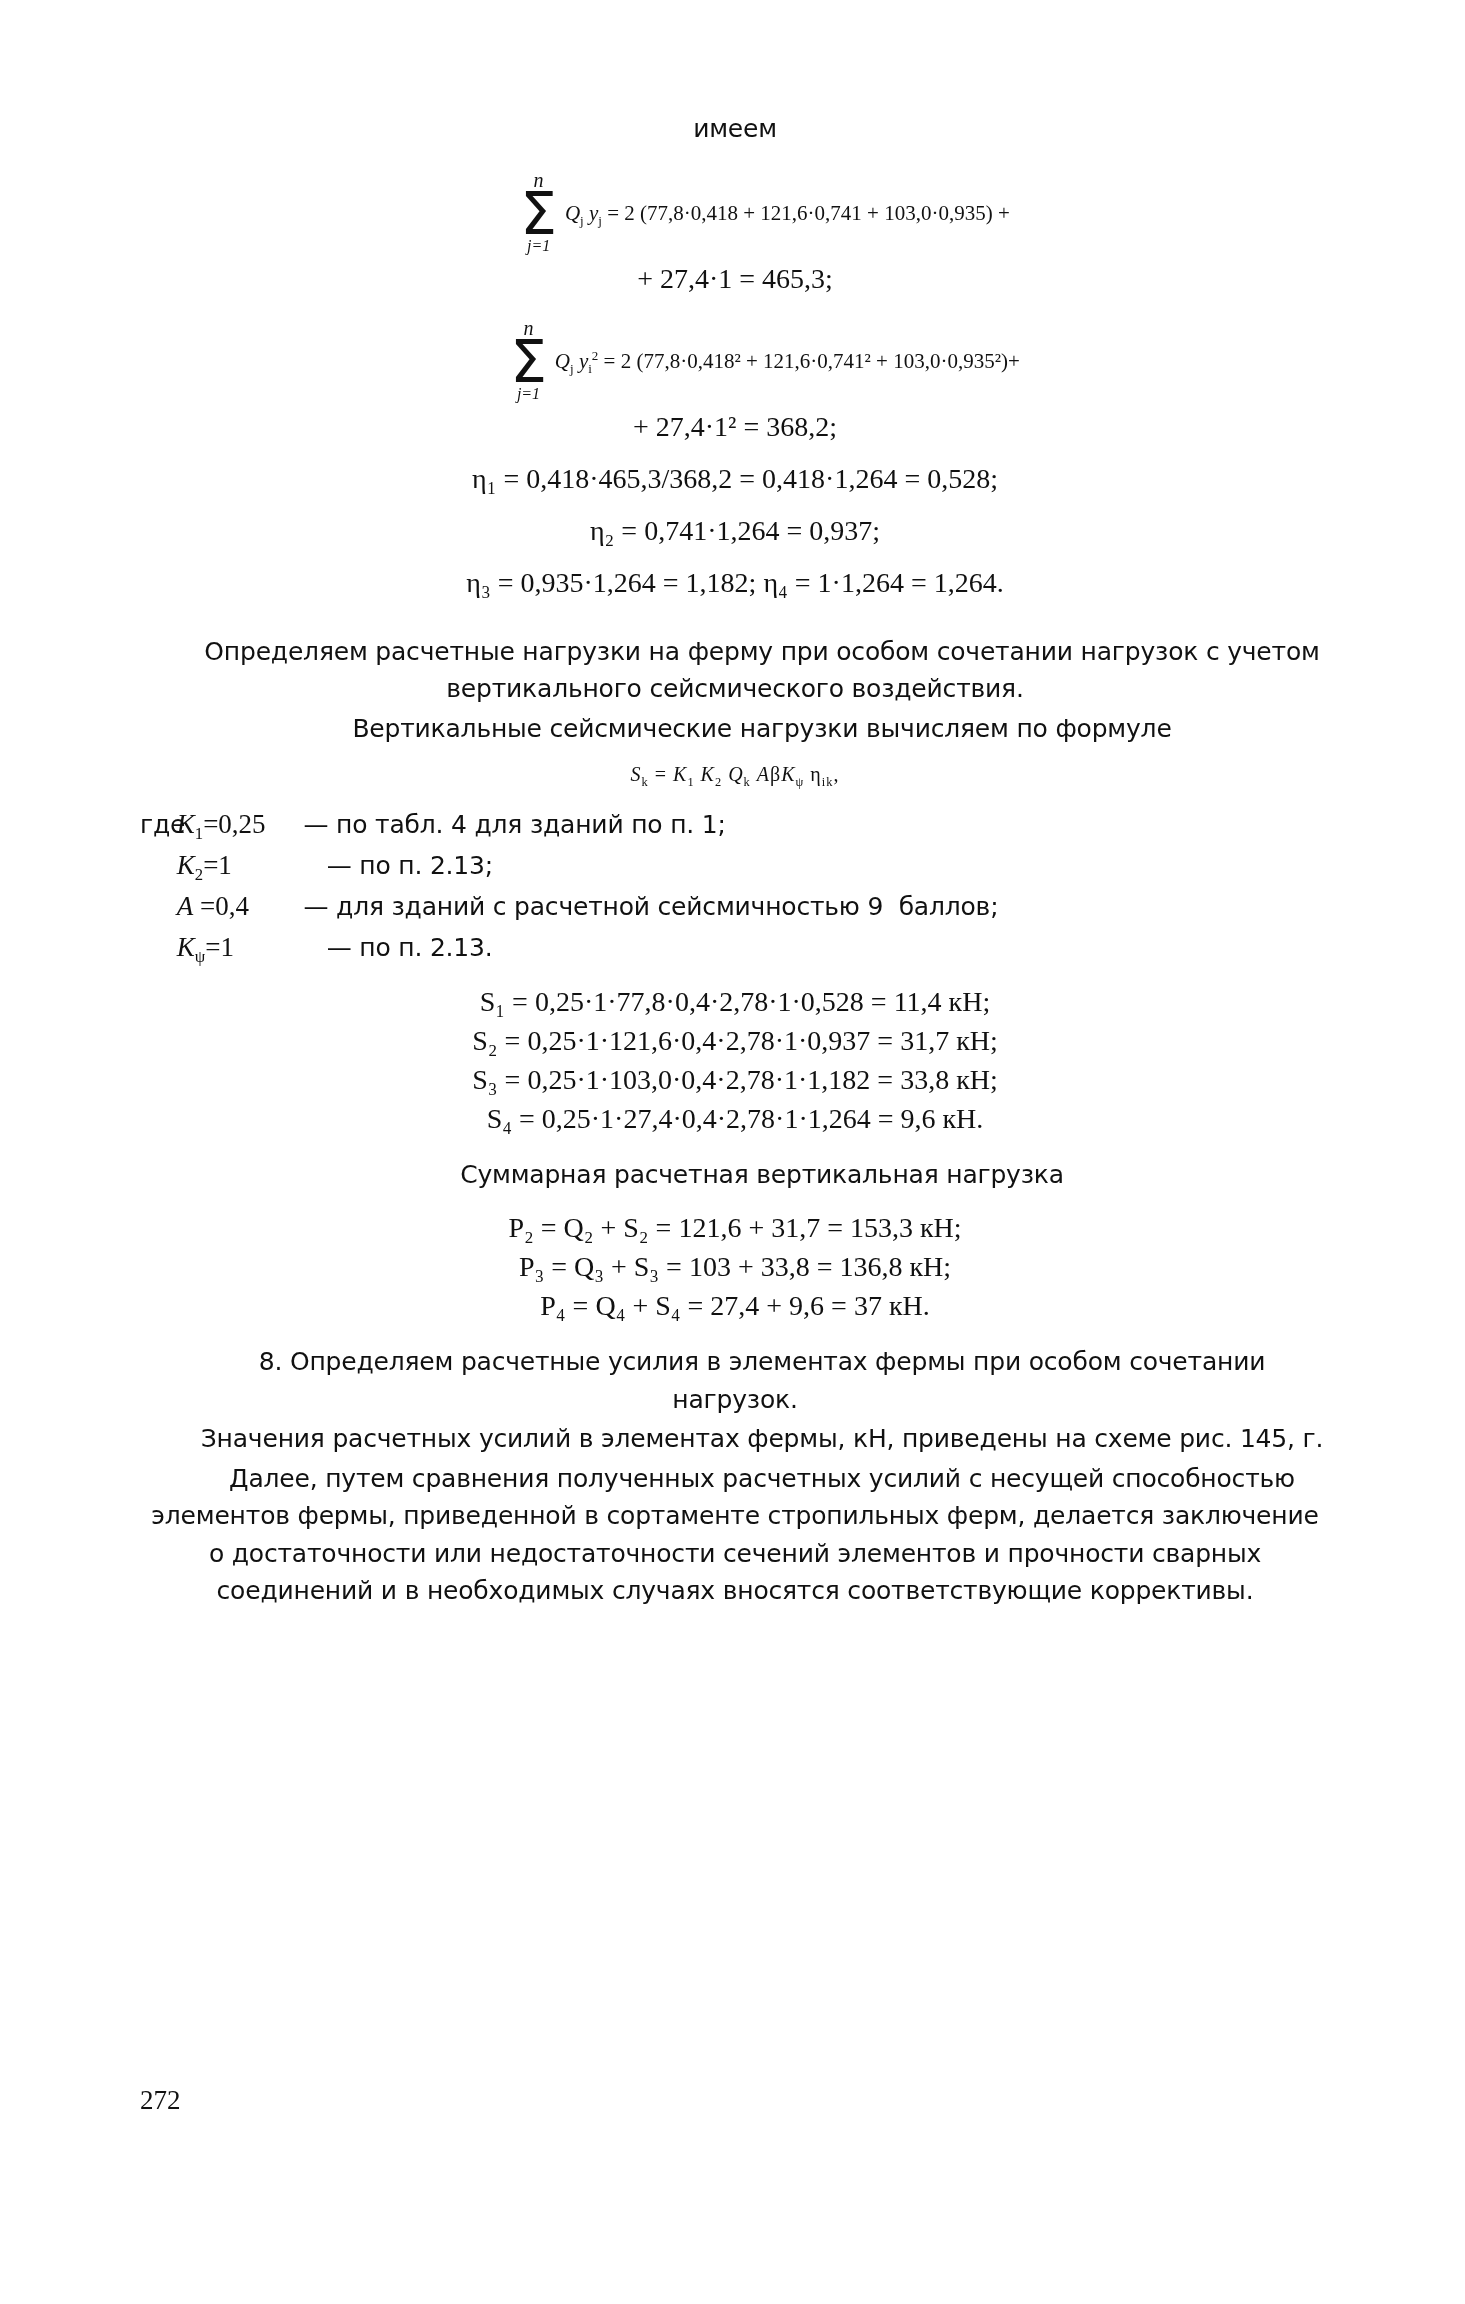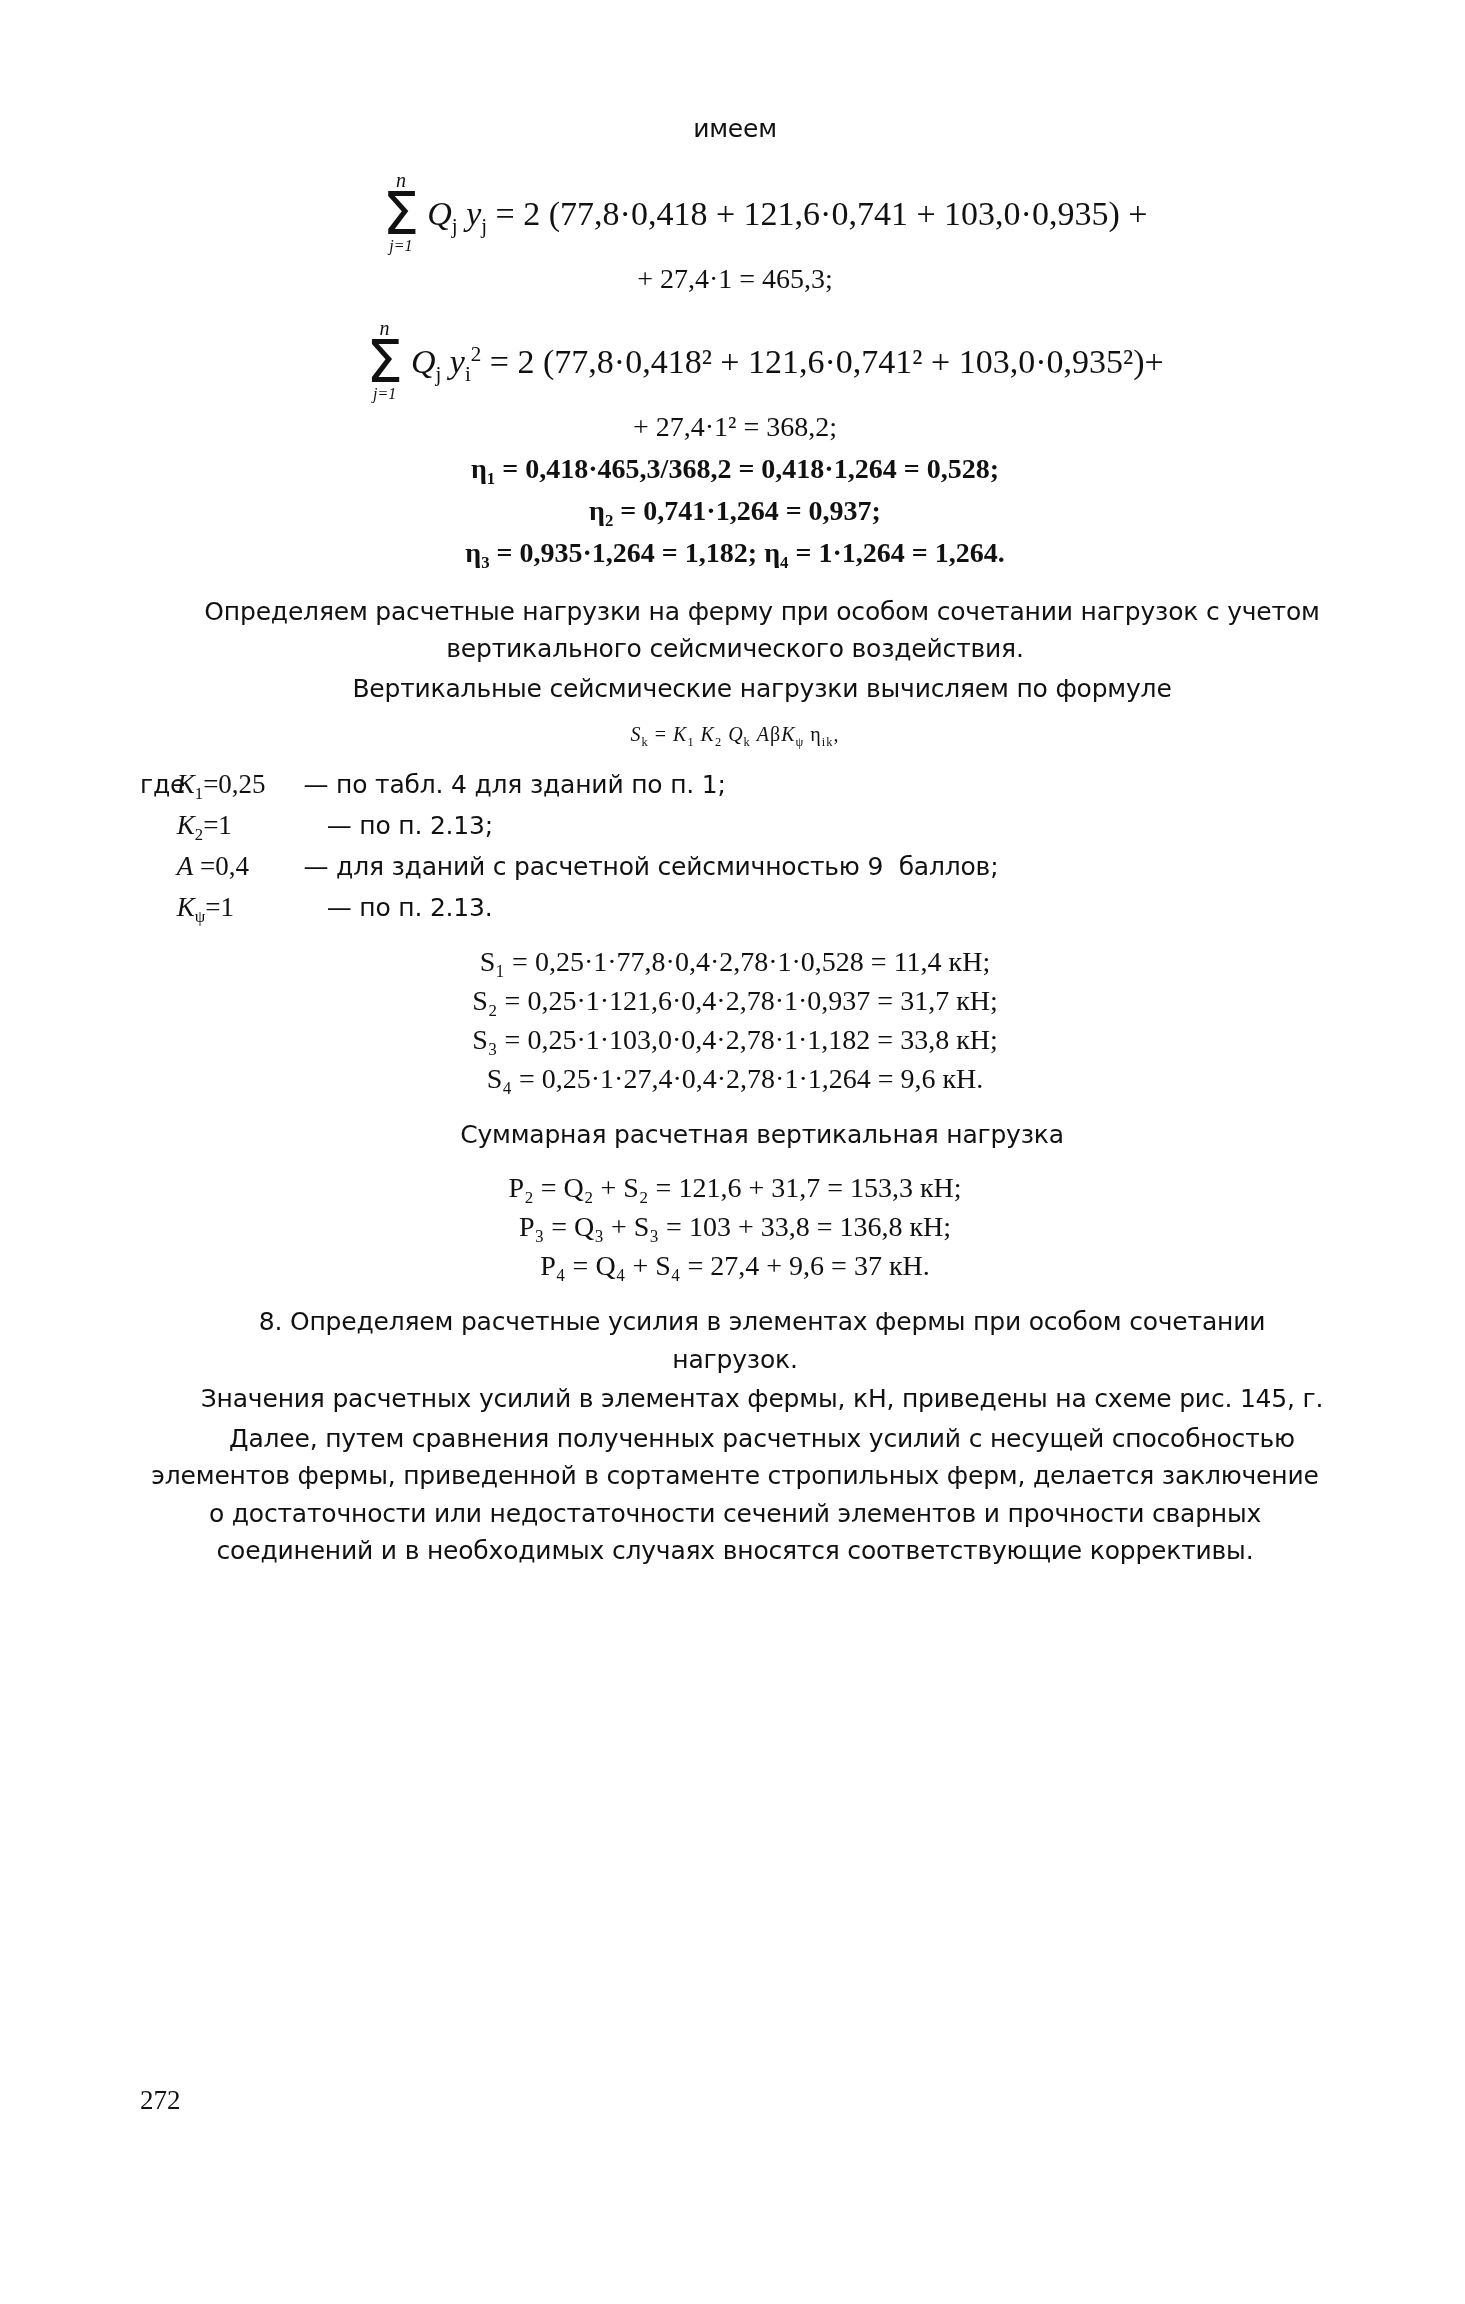--- a/index.html
+++ b/index.html
@@ -77,21 +77,21 @@
     font-size: 58px;
     line-height: 0.9;
   }
   .sigma .lim-bot {
     font-size: 16px;
     font-style: italic;
     font-family: "Liberation Serif", serif;
     margin-top: -2px;
   }
   .sum-expr {
-    font-size: 34px;
+    font-size: 21px;
     white-space: nowrap;
     text-align: right;
   }
   .blockgap { height: 14px; }
   .eqgap { height: 10px; }
   .formula-center {
     text-align: center;
     font-size: 20px;
     margin: 16px 0 18px 0;
     letter-spacing: 1px;
@@ -123,21 +123,21 @@
     top: 2085px;
     font-size: 27px;
     font-family: Liberation Serif, serif;
   }
   .eqline {
     font-size: 28px;
     text-align: center;
     margin: 7px 0;
     white-space: nowrap;
   }
-  .tight { margin: 10px 0; font-weight: bold; }
+  .tight { margin: 20px 0; }
 </style>
 </head>
 <body>
 
 <div class="page">
   <div class="content">
 
     <div class="para noindent sans">имеем</div>
 
     <div class="blockgap"></div>

